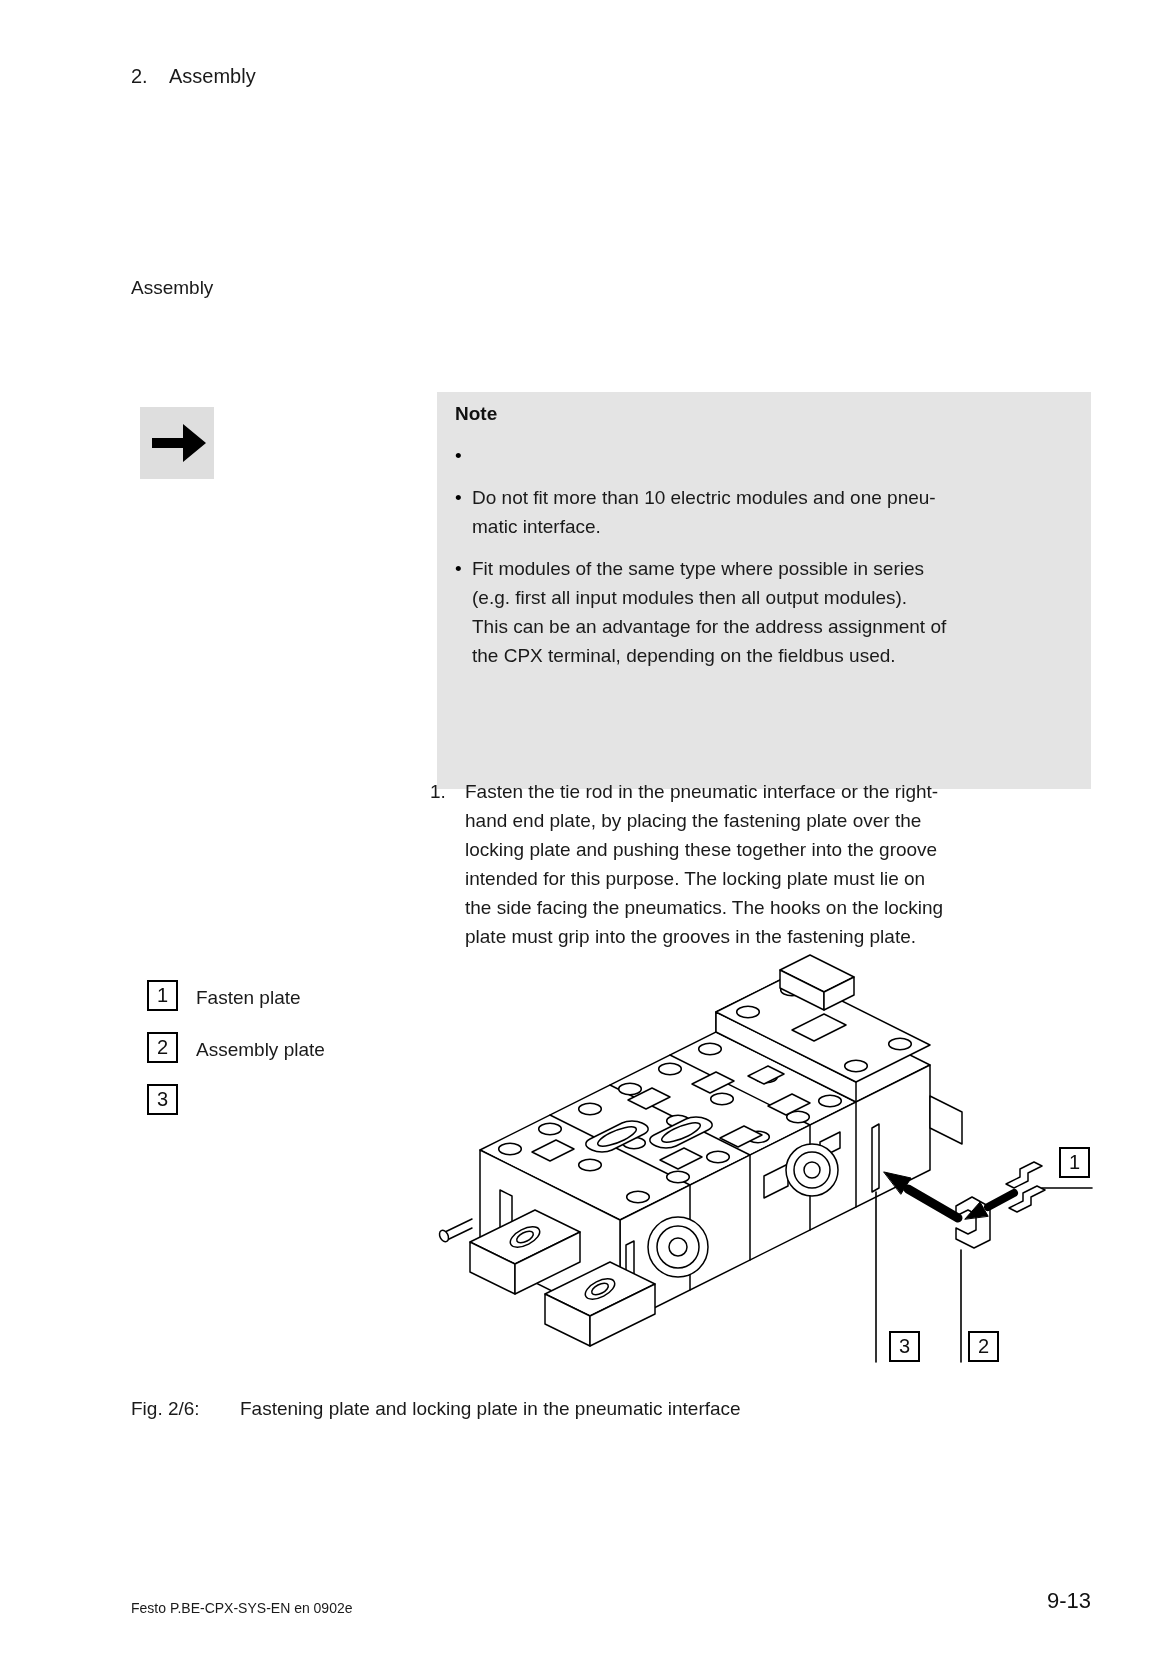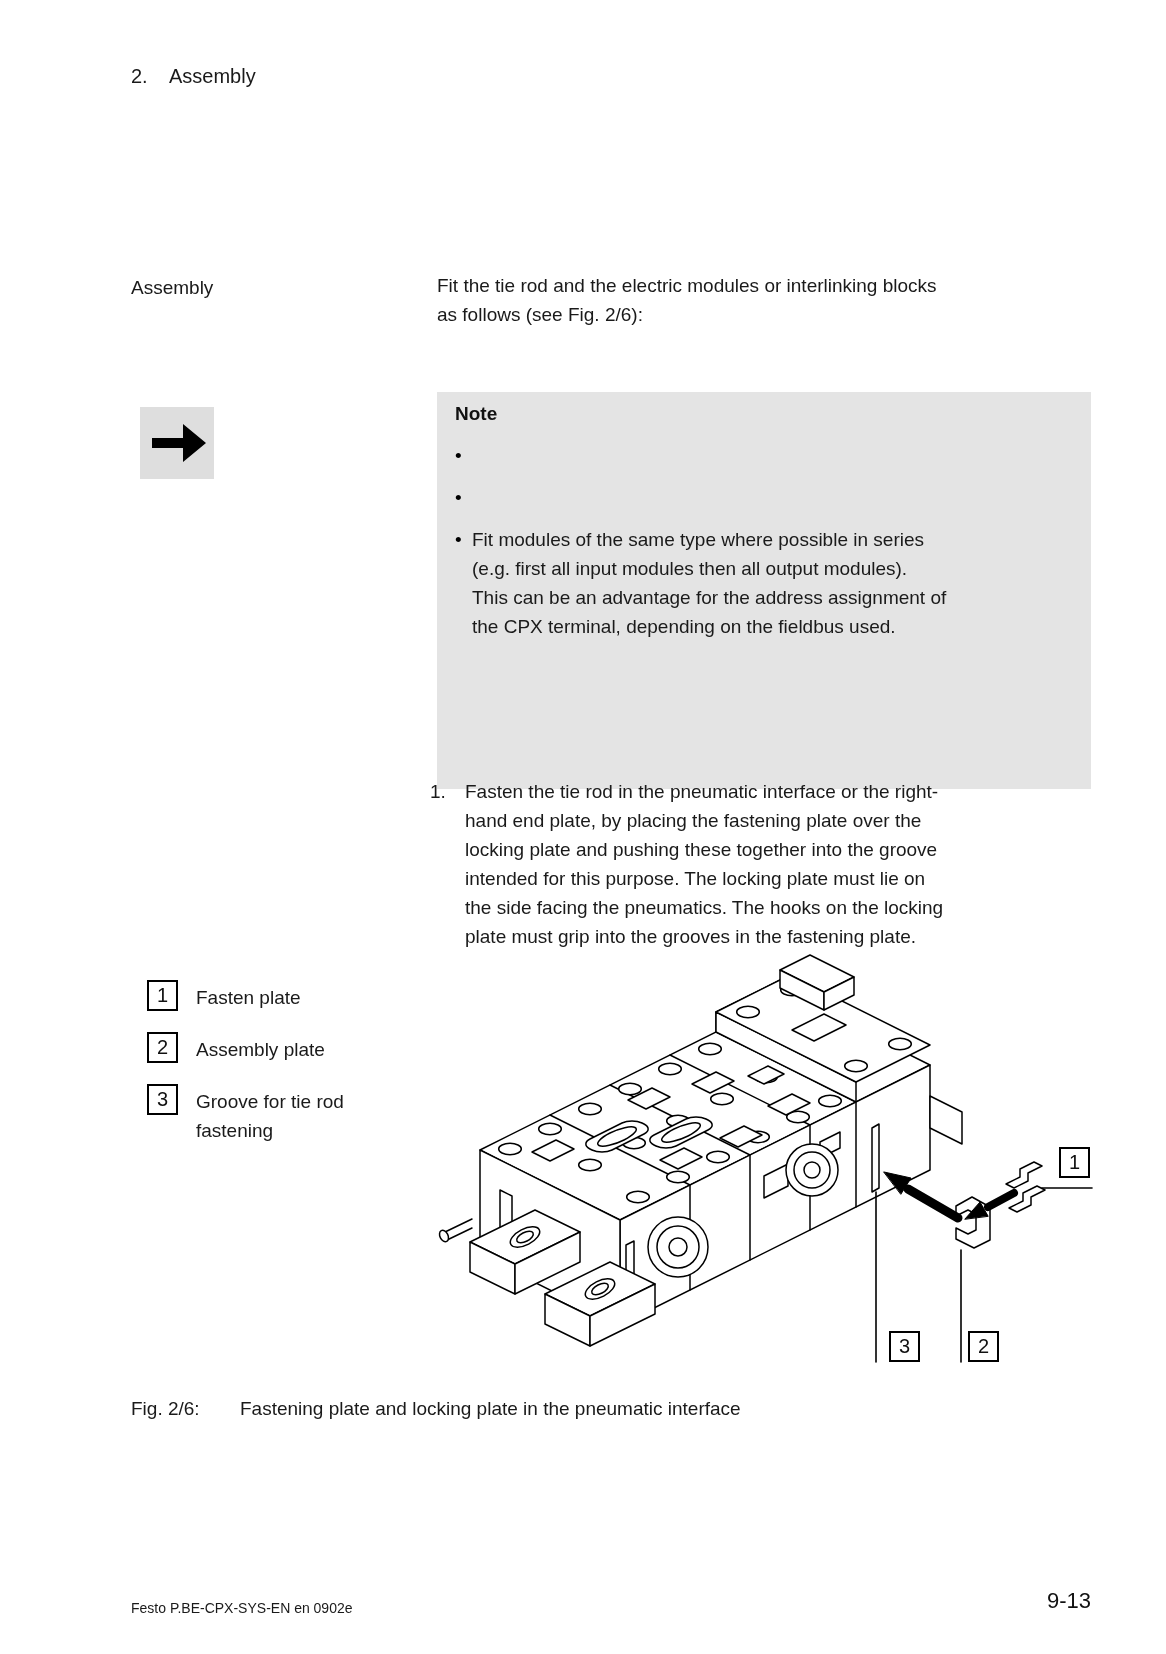--- a/index.html
+++ b/index.html
@@ -67,36 +67,36 @@
 <body>
 
 <div class="page">
 
   <div class="abs header body-text">
     <span class="num">2.</span><span>Assembly</span>
   </div>
 
   <div class="abs margin-label body-text">Assembly</div>
 
-  <div class="abs intro body-text lines">Fit the tie rod and the electric modules or interlinking blocks
-as follows (see Fig. 2/6):</div>
 
   <div class="abs note-icon" style="background-color: rgb(222, 222, 222);">
     <svg width="74" height="72" viewBox="0 0 74 72">
       <polygon points="12,31 43,31 43,17 66,36 43,55 43,41 12,41" fill="#000"></polygon>
     </svg>
   </div>
 
   <div class="abs note-box" style="background-color: rgb(228, 228, 228);">
     <div class="note-title">Note</div>
     <div class="bullet-row">
       <span class="bullet">•</span>
     </div>
     <div class="bullet-row">
       <span class="bullet">•</span>
+      <div class="body-text lines">Do not fit more than 10 electric modules and one pneu-
+matic interface.</div>
     </div>
     <div class="bullet-row">
       <span class="bullet">•</span>
       <div class="body-text lines">Fit modules of the same type where possible in series
 (e.g. first all input modules then all output modules).
 This can be an advantage for the address assignment of
 the CPX terminal, depending on the fieldbus used.</div>
     </div>
   </div>
 
@@ -113,22 +113,20 @@
   <div class="abs legend-row legend-1">
     <div class="numbox">1</div>
     <div class="label body-text lines">Fasten plate</div>
   </div>
   <div class="abs legend-row legend-2">
     <div class="numbox">2</div>
     <div class="label body-text lines">Assembly plate</div>
   </div>
   <div class="abs legend-row legend-3">
     <div class="numbox">3</div>
-    <div class="label body-text lines">Groove for tie rod
-fastening</div>
   </div>
 
   <svg class="abs figure-svg" width="680" height="450" viewBox="430 928 680 450">
     <g stroke="#000" fill="#fff" stroke-width="1.5" stroke-linejoin="round" stroke-linecap="round">
 
       <g transform="matrix(2,-1,2,1,480,1150)">
         <rect x="0" y="0" width="155" height="70" vector-effect="non-scaling-stroke"></rect>
         <line x1="35" y1="0" x2="35" y2="70" vector-effect="non-scaling-stroke"></line>
         <line x1="65" y1="0" x2="65" y2="70" vector-effect="non-scaling-stroke"></line>
         <line x1="95" y1="0" x2="95" y2="70" vector-effect="non-scaling-stroke"></line>

